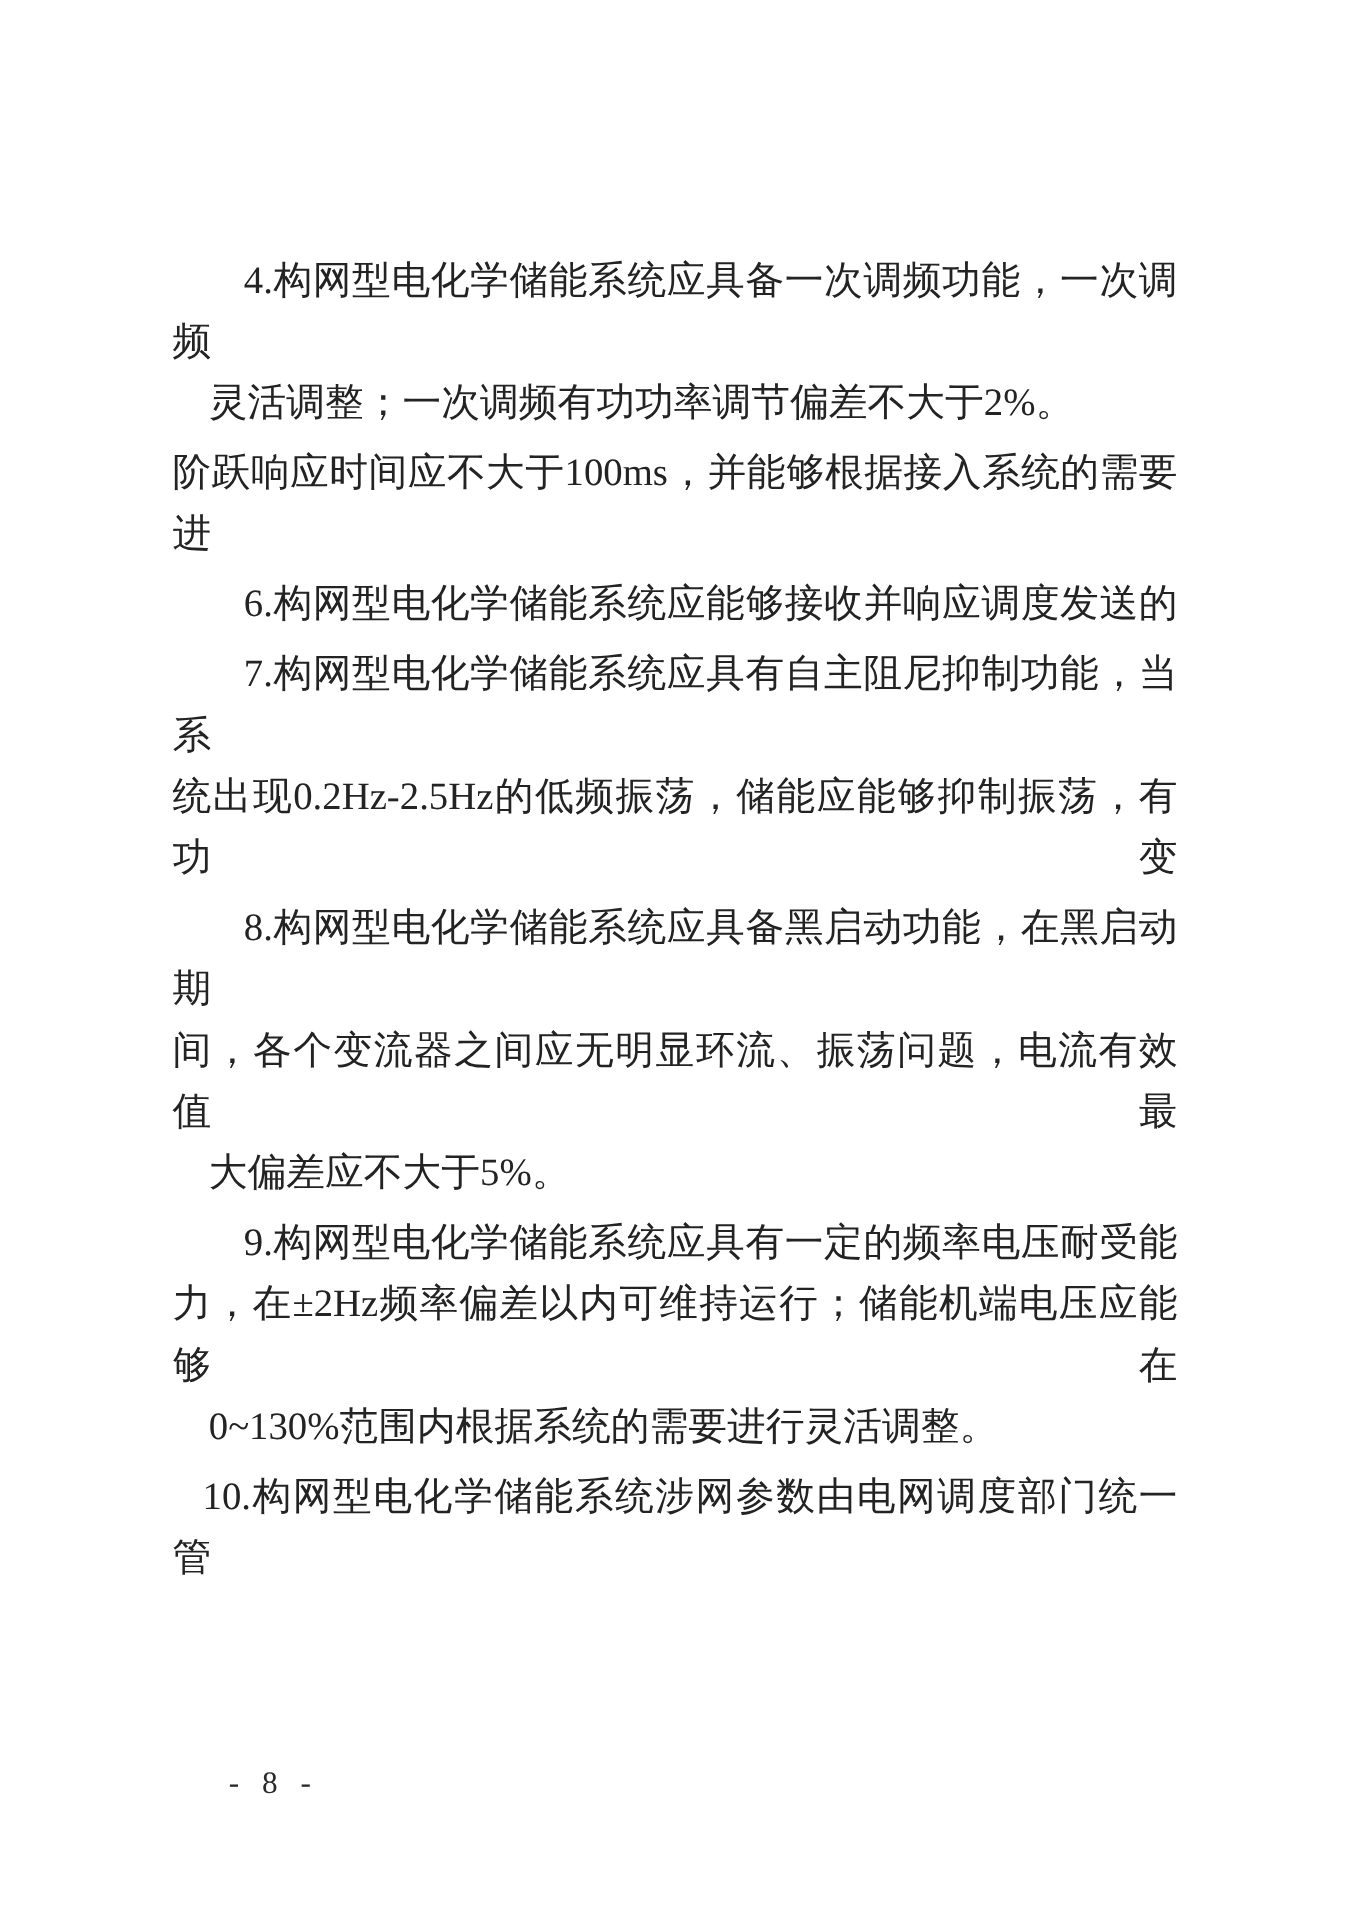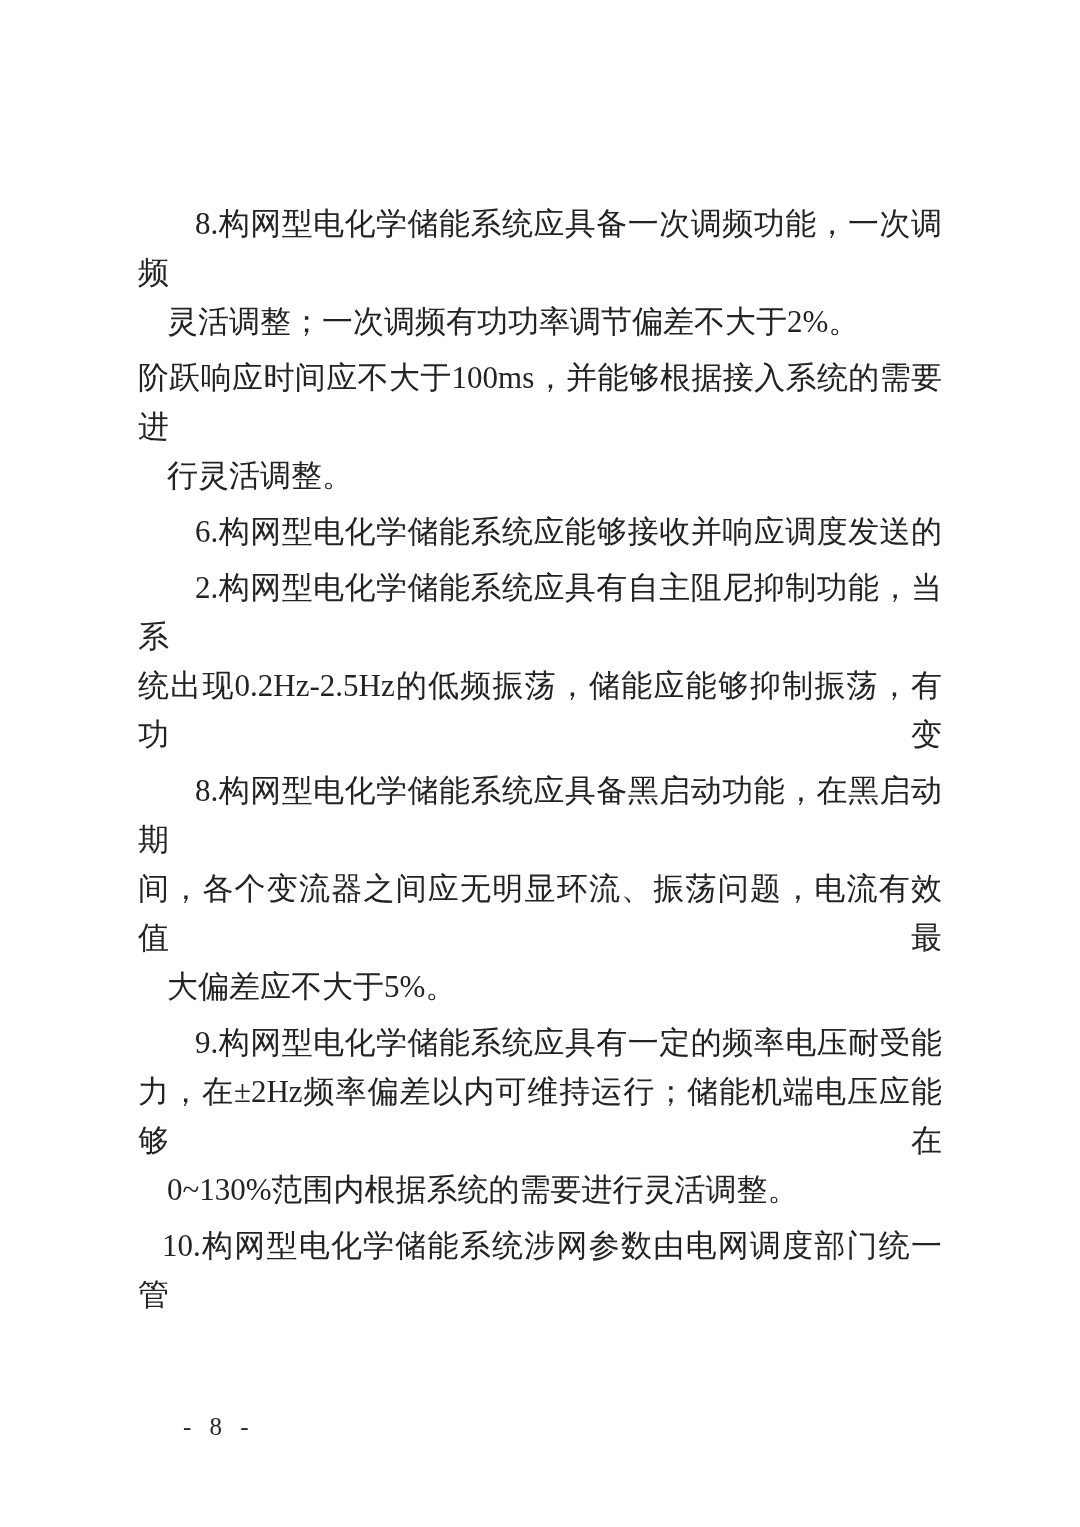--- a/index.html
+++ b/index.html
@@ -55,35 +55,34 @@
     letter-spacing: 6px;
     line-height: 30px;
   }
 </style>
 </head>
 <body>
 
 <div class="page-content">
 
   <p class="para">
-    <span class="line first">8.构网型电化学储能系统应具备一次调频功能，一次调频</span>
+    <span class="line first">4.构网型电化学储能系统应具备一次调频功能，一次调频</span>
     <span class="line last">灵活调整；一次调频有功功率调节偏差不大于2%。</span>
   </p>
 
   <p class="para">
     <span class="line">阶跃响应时间应不大于100ms，并能够根据接入系统的需要进</span>
-    <span class="line last">行灵活调整。</span>
   </p>
 
   <p class="para">
     <span class="line first">6.构网型电化学储能系统应能够接收并响应调度发送的</span>
   </p>
 
   <p class="para">
-    <span class="line first">2.构网型电化学储能系统应具有自主阻尼抑制功能，当系</span>
+    <span class="line first">7.构网型电化学储能系统应具有自主阻尼抑制功能，当系</span>
     <span class="line">统出现0.2Hz-2.5Hz的低频振荡，储能应能够抑制振荡，有功变</span>
   </p>
 
   <p class="para">
     <span class="line first">8.构网型电化学储能系统应具备黑启动功能，在黑启动期</span>
     <span class="line">间，各个变流器之间应无明显环流、振荡问题，电流有效值最</span>
     <span class="line last">大偏差应不大于5%。</span>
   </p>
 
   <p class="para">

